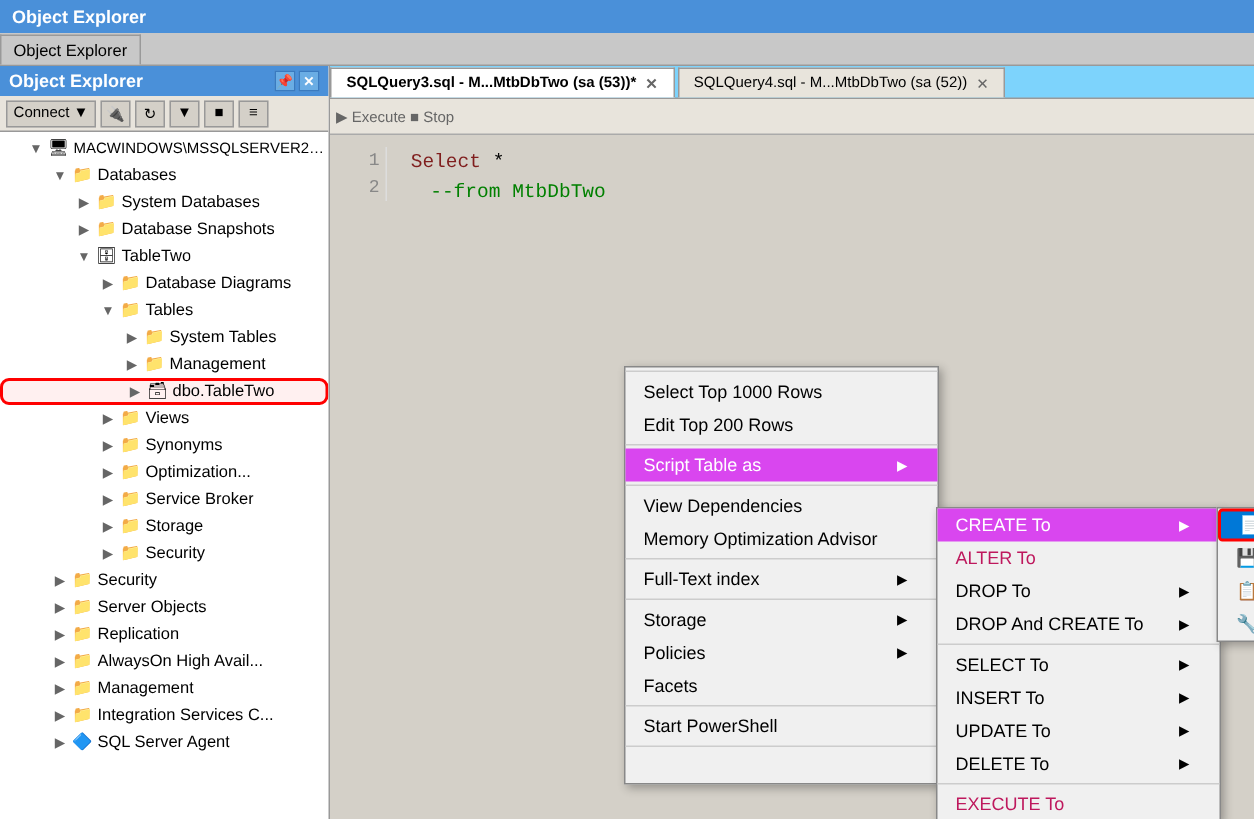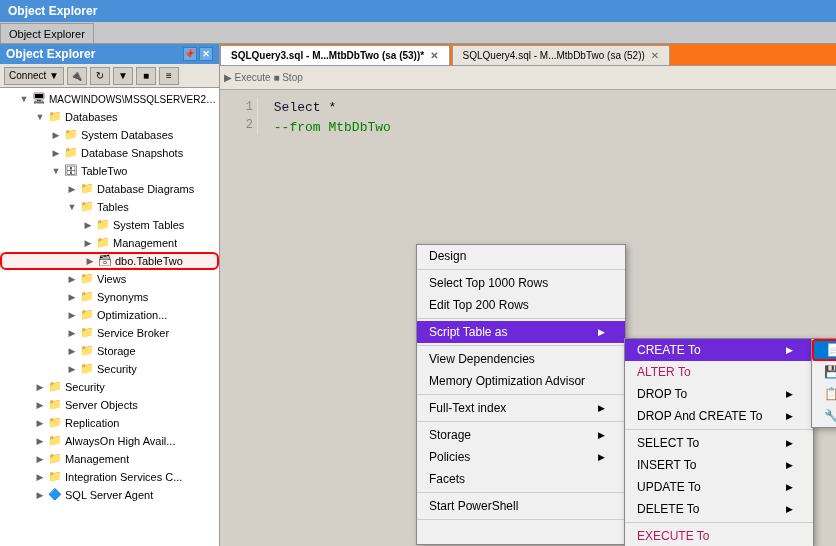--- a/index.html
+++ b/index.html
@@ -170,22 +170,22 @@
       align-items: center;
       padding: 0 4px;
       gap: 4px;
     }
     .editor-content {
       padding: 8px;
       font-family: Consolas, 'Courier New', monospace;
       font-size: 13px;
       line-height: 1.5;
     }
-    .sql-keyword { color: #0f172a; }
-    .sql-comment { color: #008000; }
+    .sql-keyword { color: #7f1d1d; }
+    .sql-comment { color: #008000; margin-left: 13px; }
 
     
     .context-menu-1 {
       position: absolute;
       top: 200px;
       left: 196px;
       background: #f0f0f0;
       border: 1px solid #888;
       box-shadow: 2px 2px 6px rgba(0,0,0,0.3);
       min-width: 210px;
@@ -253,21 +253,21 @@
 
     
     .tree-item-circled {
       border: 2px solid red;
       border-radius: 6px;
       background: #fff0f0;
     }
 
     
     .menu-highlight {
-      background: #6d28d9;
+      background: #d946ef;
       color: white;
       text-align: center;
     }
 
     
     .menu-item-highlighted {
       background: #0078d7;
       color: white;
       border: 2px solid red;
       border-radius: 3px;
@@ -439,21 +439,21 @@
       <div class="tree-item indent-2">
         <span class="expander">▶</span>
         <span class="folder-icon">🔷</span>
         <span class="tree-label">SQL Server Agent</span>
       </div>
     </div>
   </div>
 
   <div style="flex:1; display:flex; flex-direction:column; position:relative; overflow:hidden;">
 
-    <div class="tab-bar" style="background:#f97316;">
+    <div class="tab-bar" style="background:#7dd3fc;">
       <div class="tab active">
         <span style="font-size:10px;">SQLQuery3.sql - M...MtbDbTwo (sa (53))*</span>
         <span class="close-x">✕</span>
       </div>
       <div class="tab">
         <span style="font-size:10px;">SQLQuery4.sql - M...MtbDbTwo (sa (52))</span>
         <span class="close-x">✕</span>
       </div>
     </div>
 
@@ -471,23 +471,20 @@
           <span class="sql-keyword">Select</span>
           <span> *</span>
         </div>
         <div>
           <span class="sql-comment">--from MtbDbTwo</span>
         </div>
       </div>
     </div>
 
     <div class="context-menu-1">
-      <div class="menu-item">
-        <span>Design</span>
-      </div>
       <div class="menu-separator"></div>
       <div class="menu-item">
         <span>Select Top 1000 Rows</span>
       </div>
       <div class="menu-item">
         <span>Edit Top 200 Rows</span>
       </div>
       <div class="menu-separator"></div>
       <div class="menu-item menu-highlight">
         <span>Script Table as</span>

